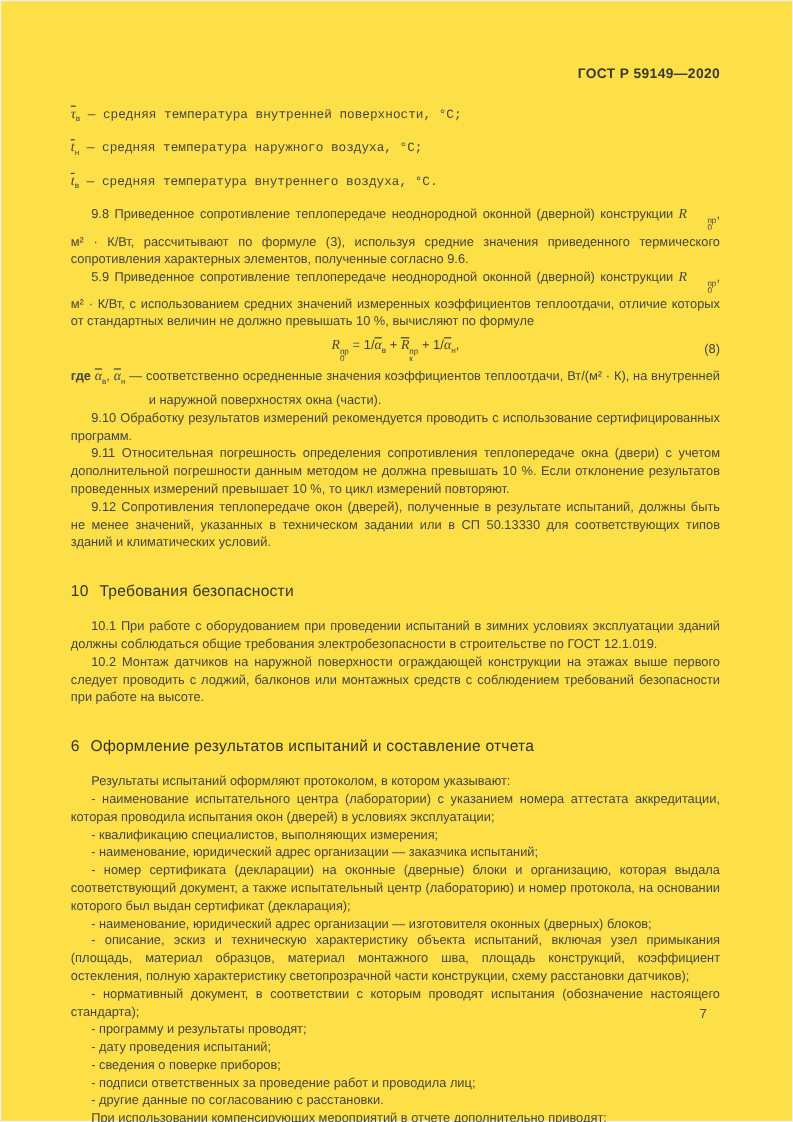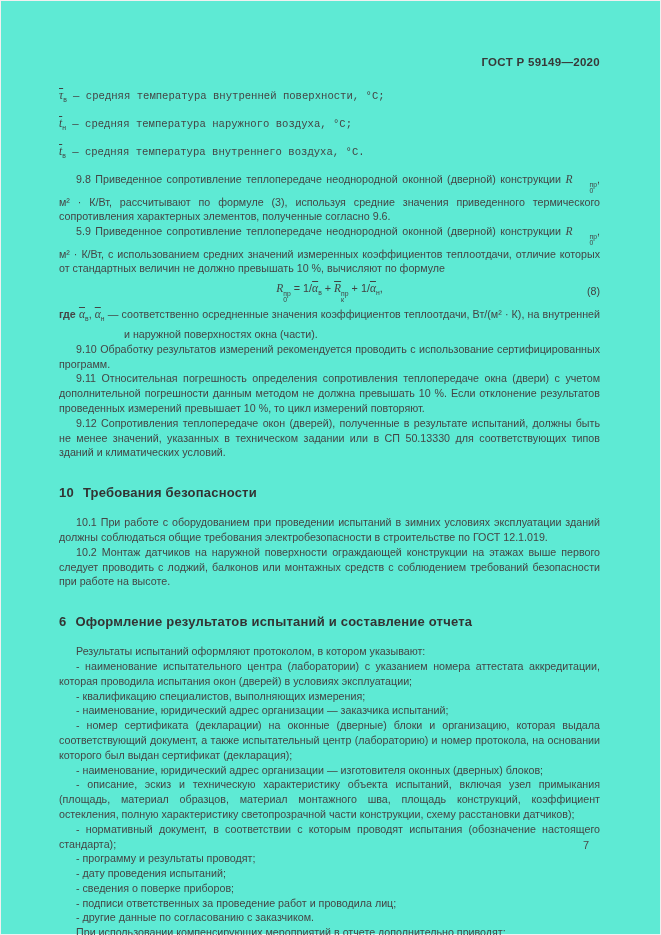--- a/index.html
+++ b/index.html
@@ -1,19 +1,19 @@
 <!DOCTYPE html>
 <html lang="ru"><head>
 <meta charset="utf-8">
 <style>
   html,body { margin:0; padding:0; background:#ffffff; }
   .page {
     position:relative;
     width:661px; height:935px;
-    background:#5eead4;
+    background:#fde047;
     overflow:hidden;
     font-family:"Liberation Sans", sans-serif;
     color:#424242;
     box-shadow: inset 0 0 0 1px #f0f0f0;
   }
   .content {
     position:absolute;
     left:59px; right:61px; top:56px;
   }
   .doc-header {
@@ -72,21 +72,21 @@
     font-size:10.8px;
     height:20px;
   }
   .formula-num {
     position:absolute;
     right:0; top:3px;
     font-size:10.7px;
   }
   .sec-title {
     font-size:13px;
-    font-weight:bold;
+    font-weight:normal;
     color:#333333;
     margin:25px 0 15px 0;
     letter-spacing:0.2px;
   }
   .sec-num { margin-right:9px; }
   .page-number {
     position:absolute;
     top:839px;
     right:72px;
     font-size:11px;
@@ -144,20 +144,20 @@
         <p class="body-p">- квалификацию специалистов, выполняющих измерения;</p>
         <p class="body-p">- наименование, юридический адрес организации — заказчика испытаний;</p>
         <p class="body-p">- номер сертификата (декларации) на оконные (дверные) блоки и организацию, которая выдала соответствующий документ, а также испытательный центр (лабораторию) и номер протокола, на основании которого был выдан сертификат (декларация);</p>
         <p class="body-p">- наименование, юридический адрес организации — изготовителя оконных (дверных) блоков;</p>
         <p class="body-p">- описание, эскиз и техническую характеристику объекта испытаний, включая узел примыкания (площадь, материал образцов, материал монтажного шва, площадь конструкций, коэффициент остекления, полную характеристику светопрозрачной части конструкции, схему расстановки датчиков);</p>
         <p class="body-p">- нормативный документ, в соответствии с которым проводят испытания (обозначение настоящего стандарта);</p>
         <p class="body-p">- программу и результаты проводят;</p>
         <p class="body-p">- дату проведения испытаний;</p>
         <p class="body-p">- сведения о поверке приборов;</p>
         <p class="body-p">- подписи ответственных за проведение работ и проводила лиц;</p>
-        <p class="body-p">- другие данные по согласованию с заказчиком.</p>
+        <p class="body-p">- другие данные по согласованию с расстановки.</p>
         <p class="body-p">При использовании компенсирующих мероприятий в отчете дополнительно приводят:</p>
       </div>
 
   </div>
 
   <div class="page-number">7</div>
 </div>
 
 </body></html>

